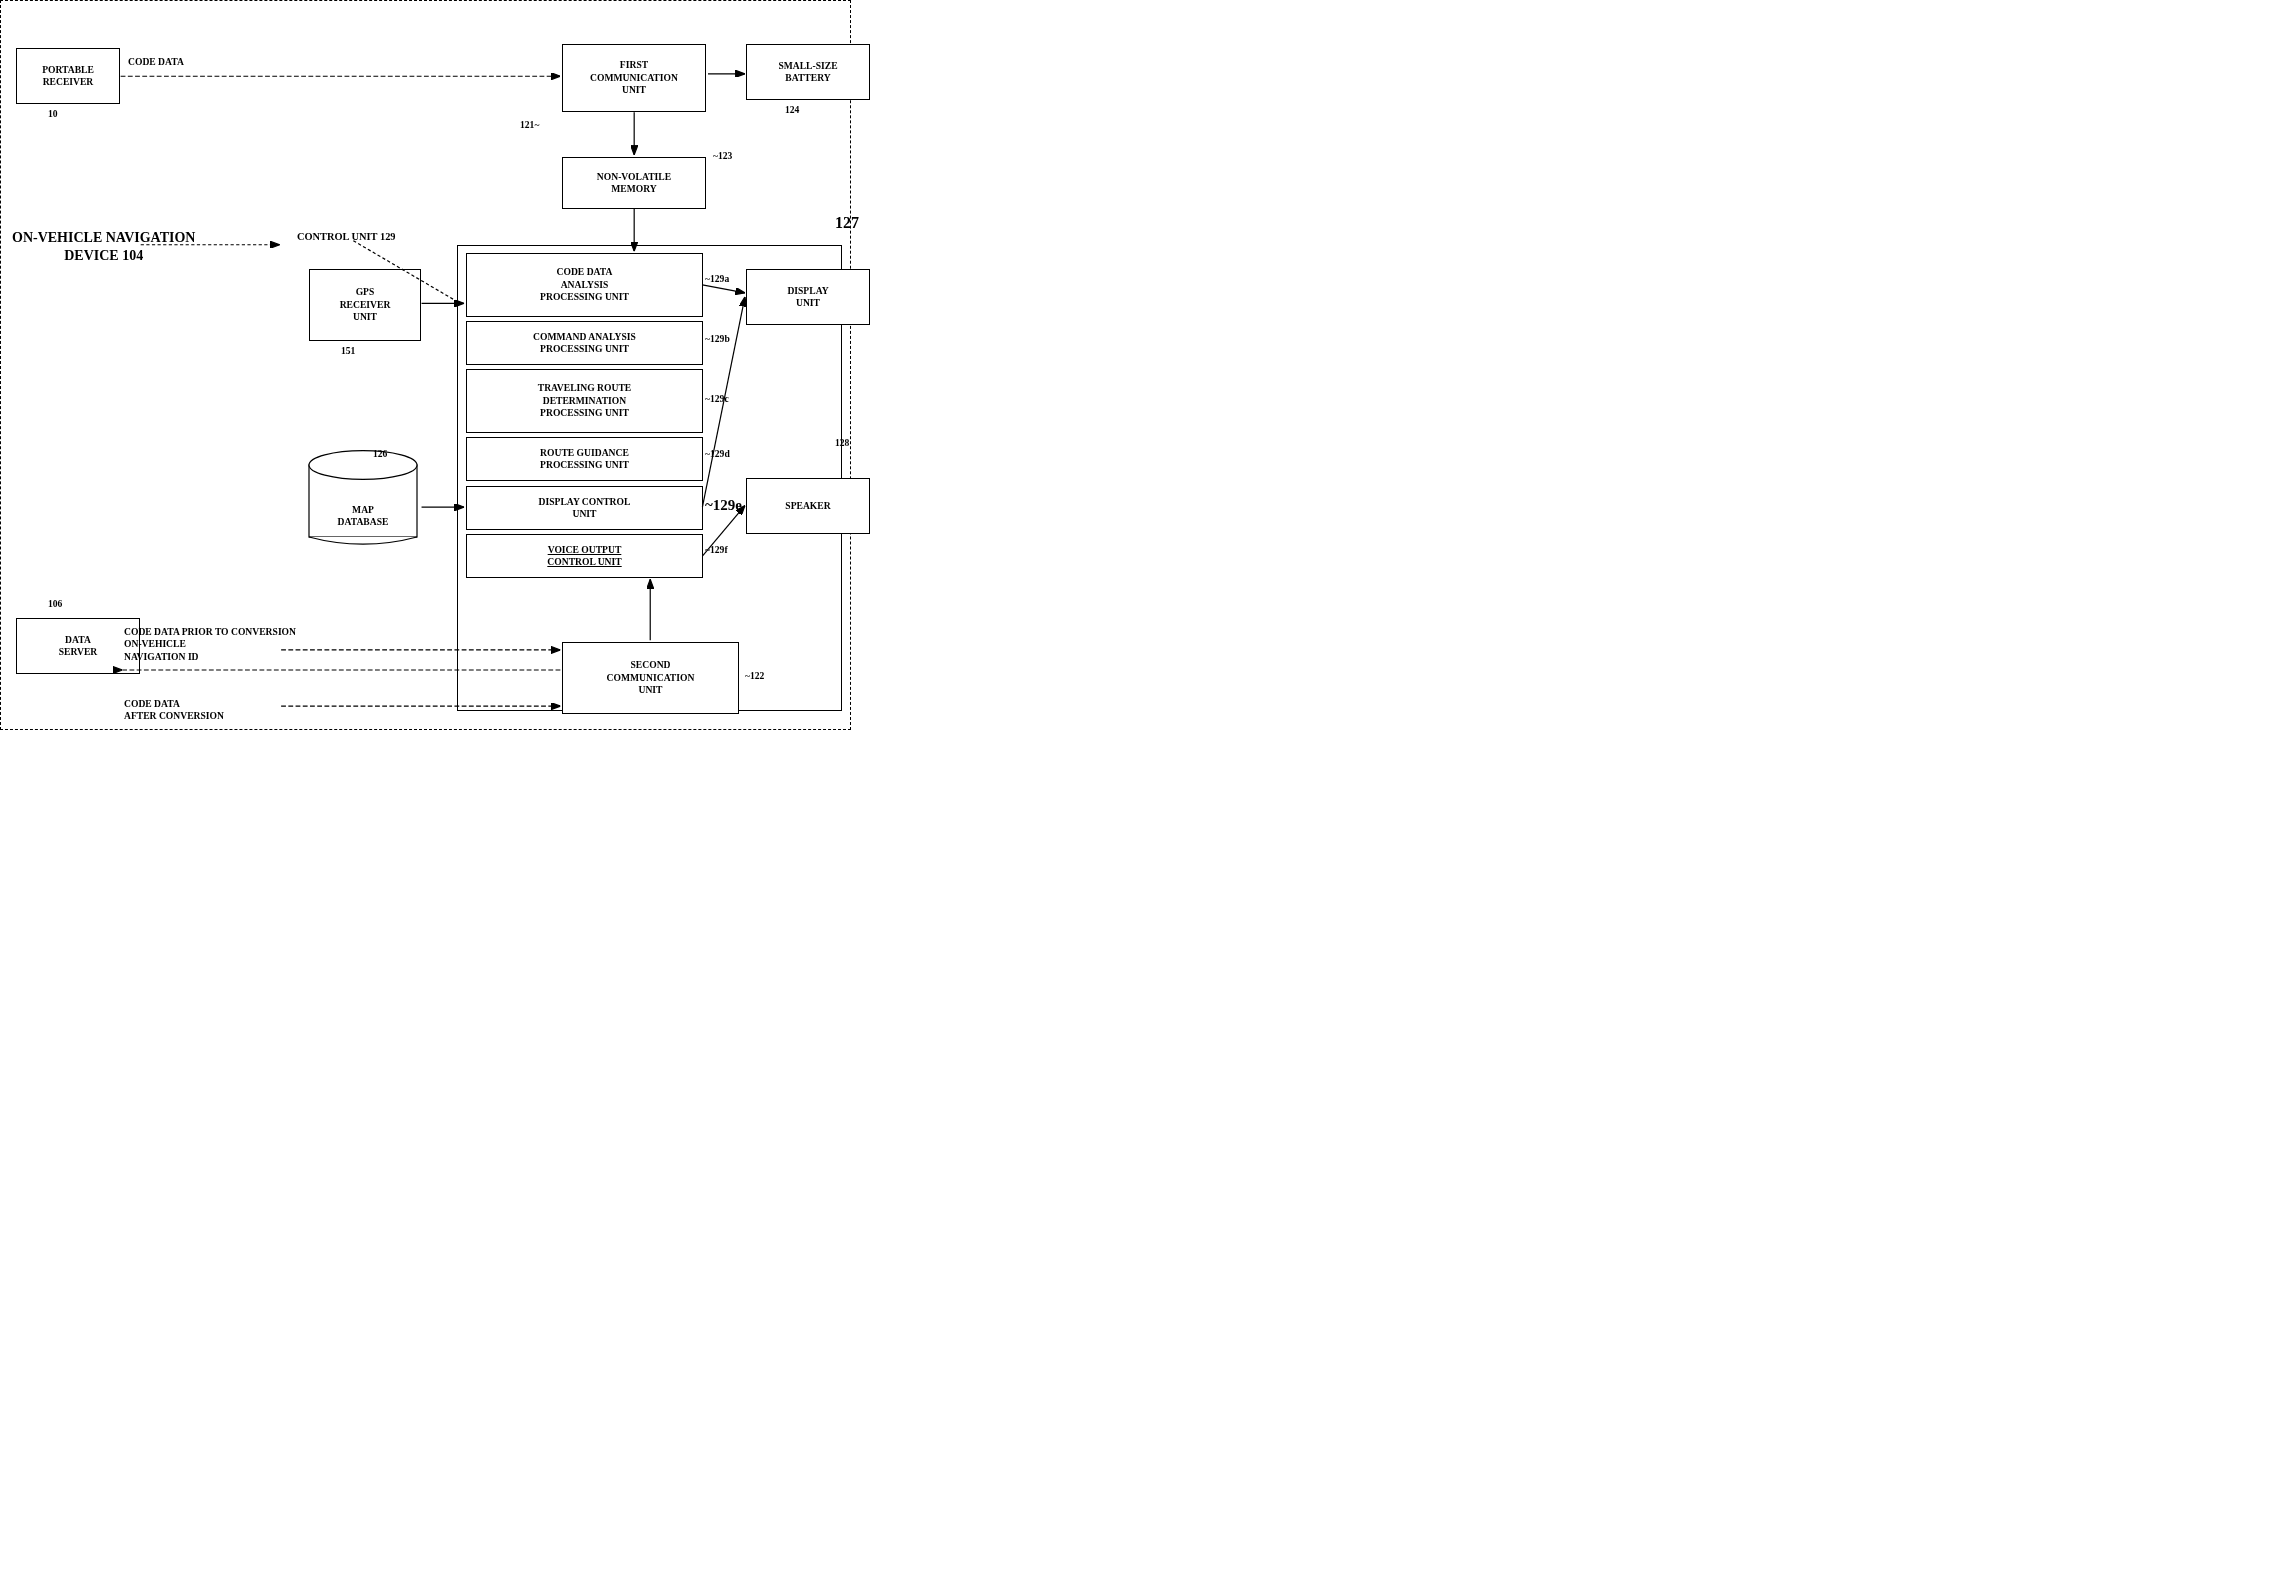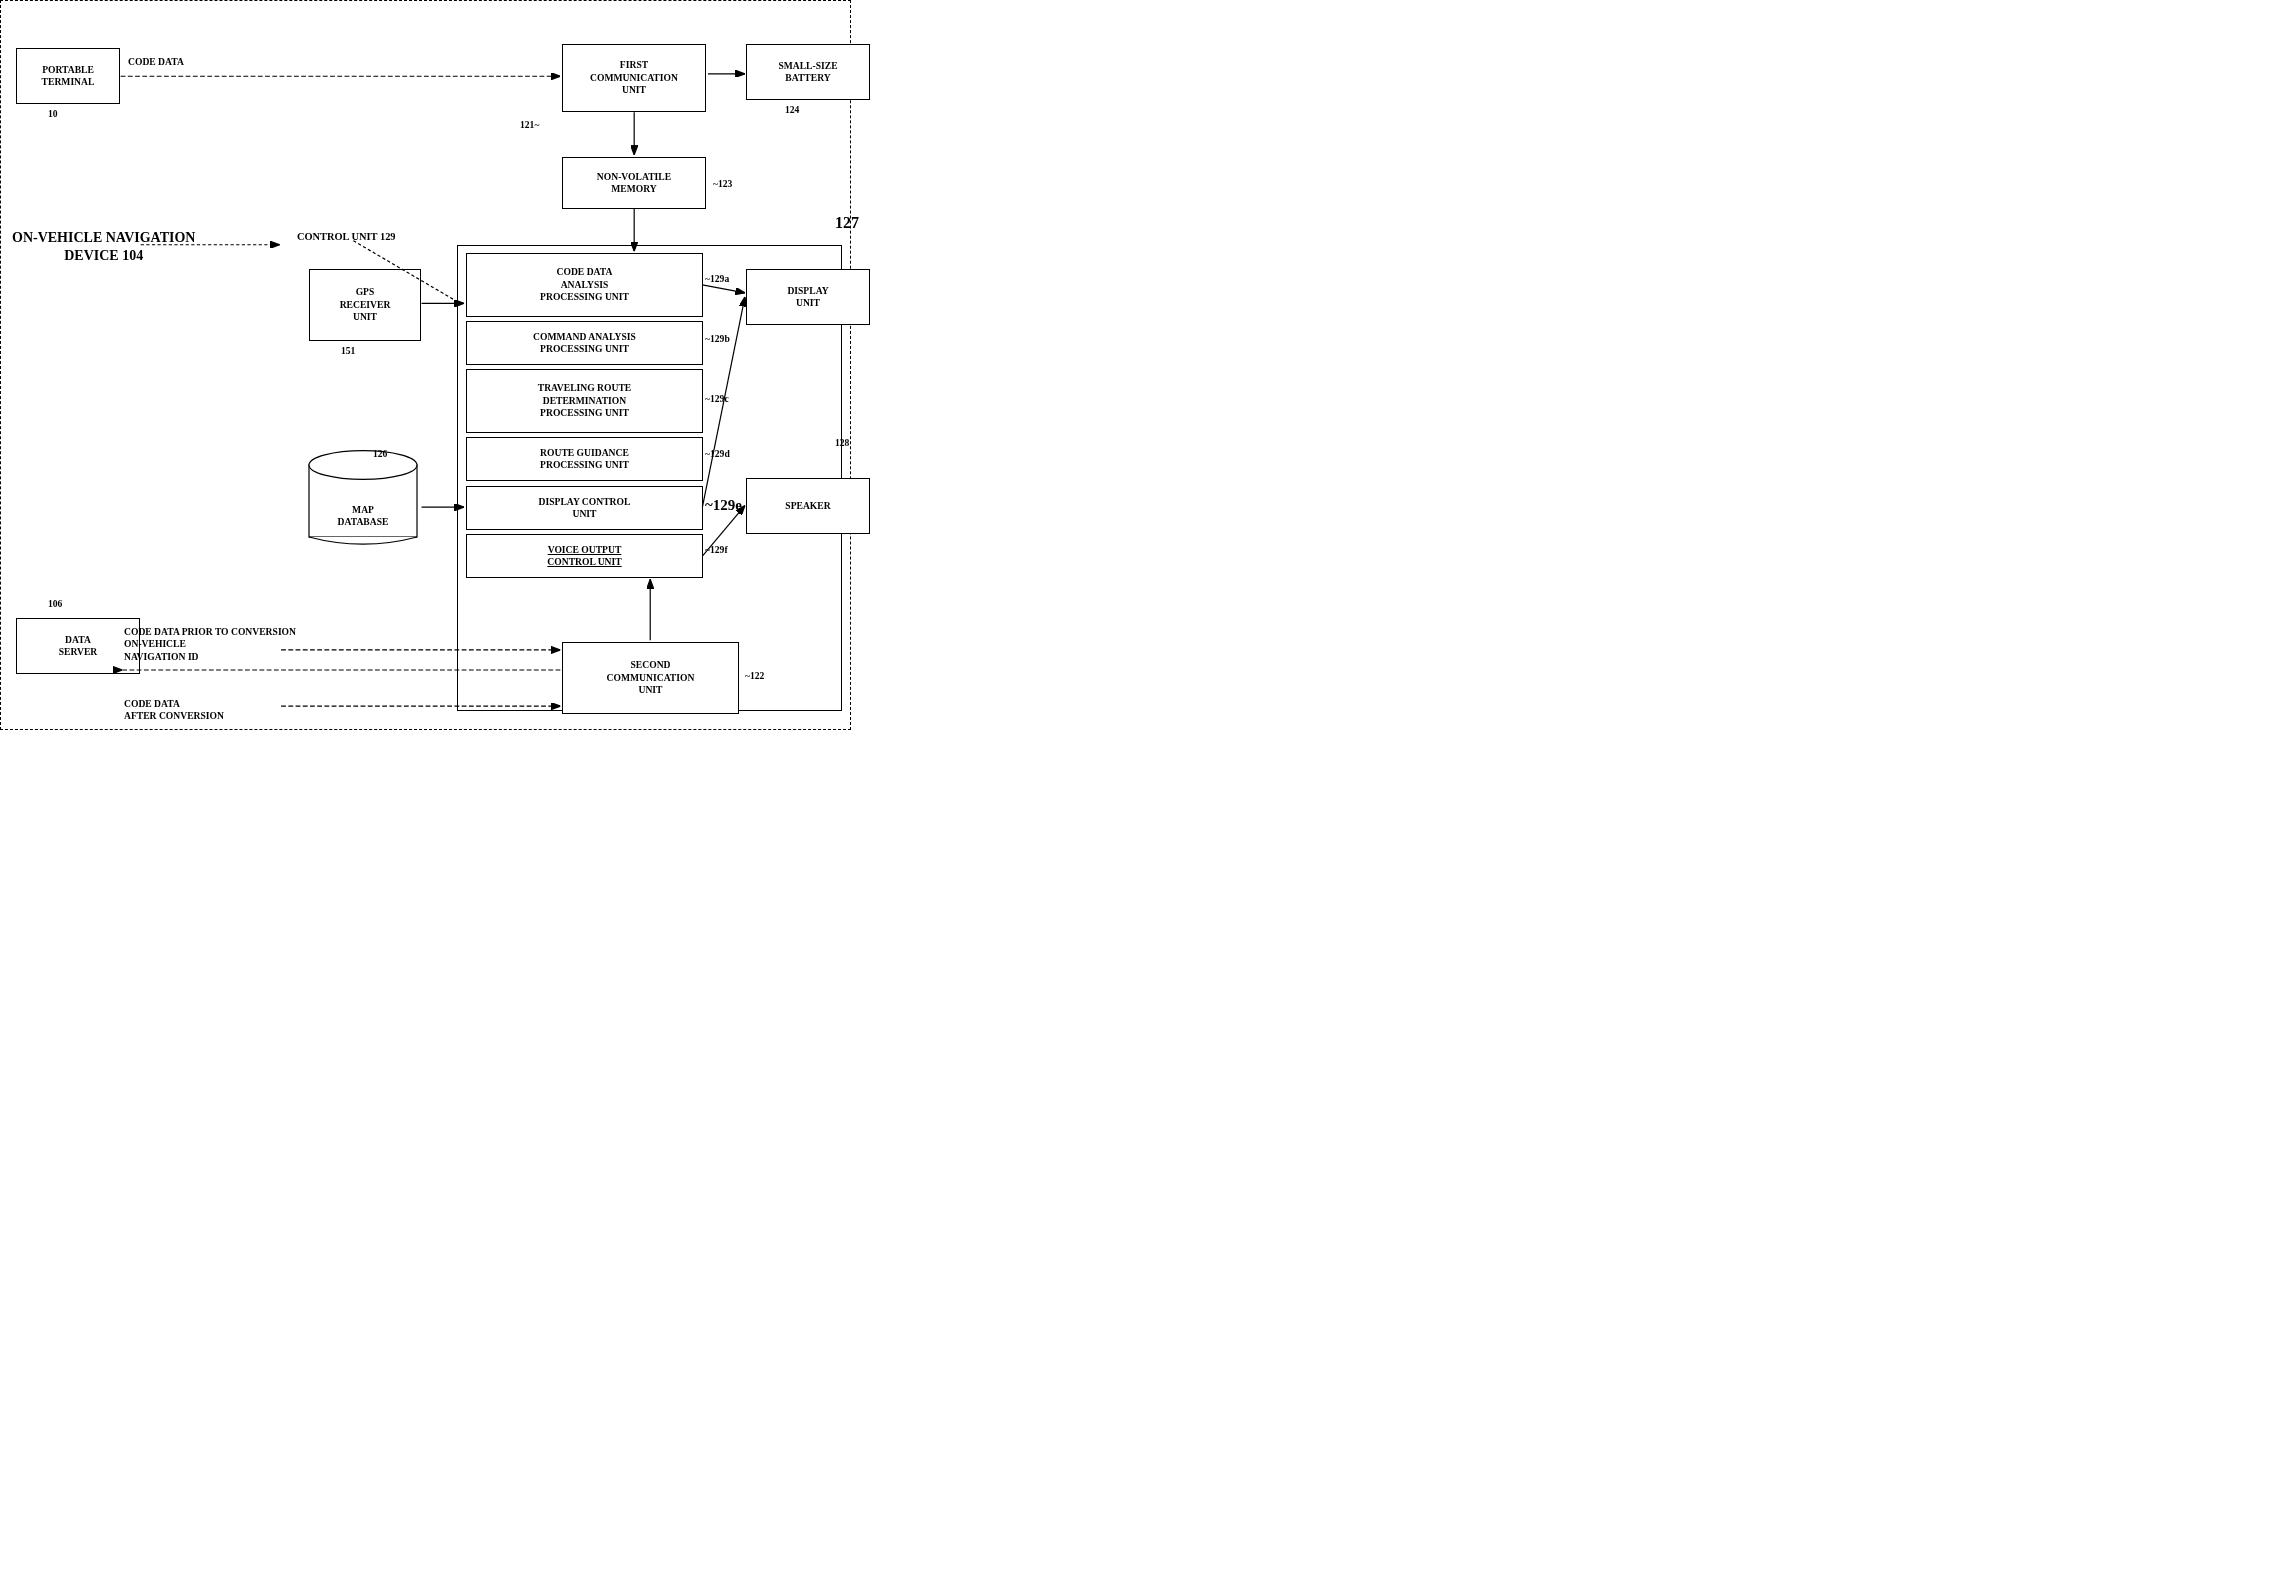--- a/index.html
+++ b/index.html
@@ -85,21 +85,21 @@
       z-index: 1;
     }
   </style>
 </head>
 <body>
 
 <div class="diagram">
 
   <div class="box" style="left:16px; top:48px; width:104px; height:56px;">
     <span style="white-space:pre-line;">PORTABLE
-TERMINAL</span>
+RECEIVER</span>
   </div>
   <span class="label" style="left:48px; top:108px;">10</span>
 
   <span class="label" style="left:128px; top:56px; font-size:9.6px; font-weight:bold;">CODE DATA</span>
 
   <div class="box-dashed" style="left:281px; top:24px; width:851px; height:730px; border:1.6px dashed #000; background:transparent; display:block;">
   </div>
 
   <span class="label" style="left:12px; top:229px; font-size:14px; font-weight:bold; text-align:center; line-height:1.3;">ON-VEHICLE NAVIGATION<br>DEVICE 104</span>
 
@@ -113,21 +113,21 @@
   <div class="box" style="left:746px; top:44px; width:124px; height:56px;">
     <span style="white-space:pre-line;">SMALL-SIZE
 BATTERY</span>
   </div>
   <span class="label" style="left:785px; top:104px; font-size:9.6px;">124</span>
 
   <div class="box" style="left:562px; top:157px; width:144px; height:52px;">
     <span style="white-space:pre-line;">NON-VOLATILE
 MEMORY</span>
   </div>
-  <span class="label" style="left:713px; top:178px; font-size:9.6px;">~123</span>
+  <span class="label" style="left:713px; top:150px; font-size:9.6px;">~123</span>
 
   <span class="label" style="left:297px; top:230px; font-size:10.4px; font-weight:bold;">CONTROL UNIT 129</span>
 
   <div class="box" style="left:457px; top:245px; width:385px; height:466px; display:block; background:transparent;">
   </div>
 
   <div class="box" style="left:309px; top:269px; width:112px; height:72px;">
     <span style="white-space:pre-line;">GPS
 RECEIVER
 UNIT</span>

